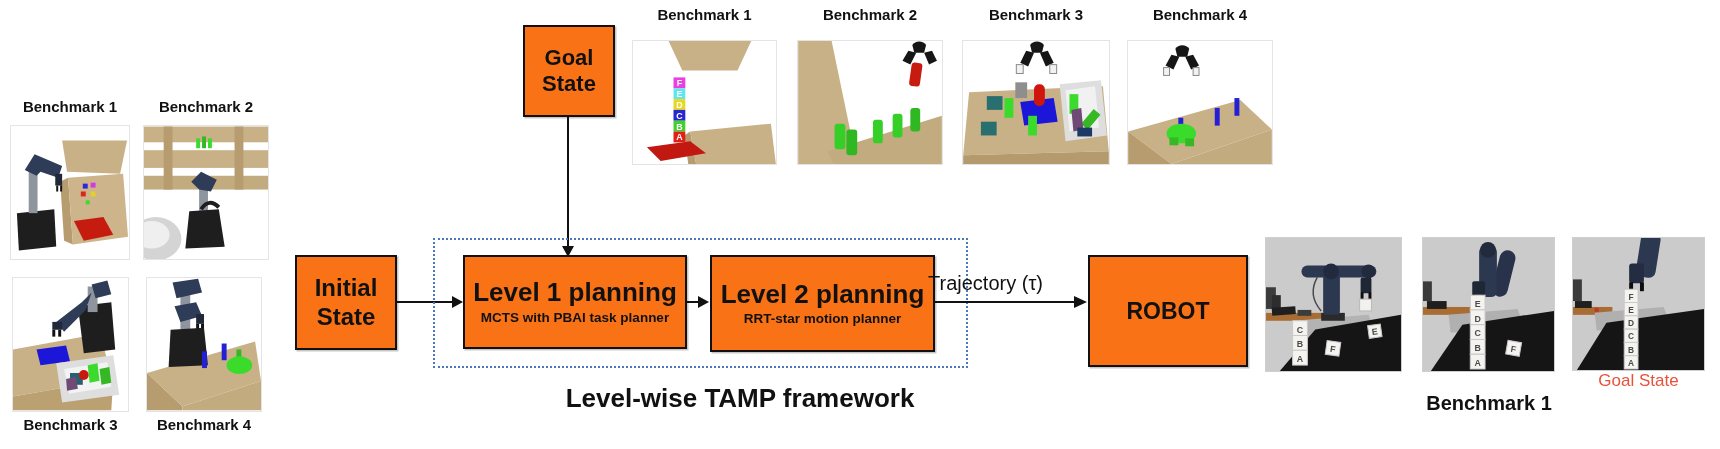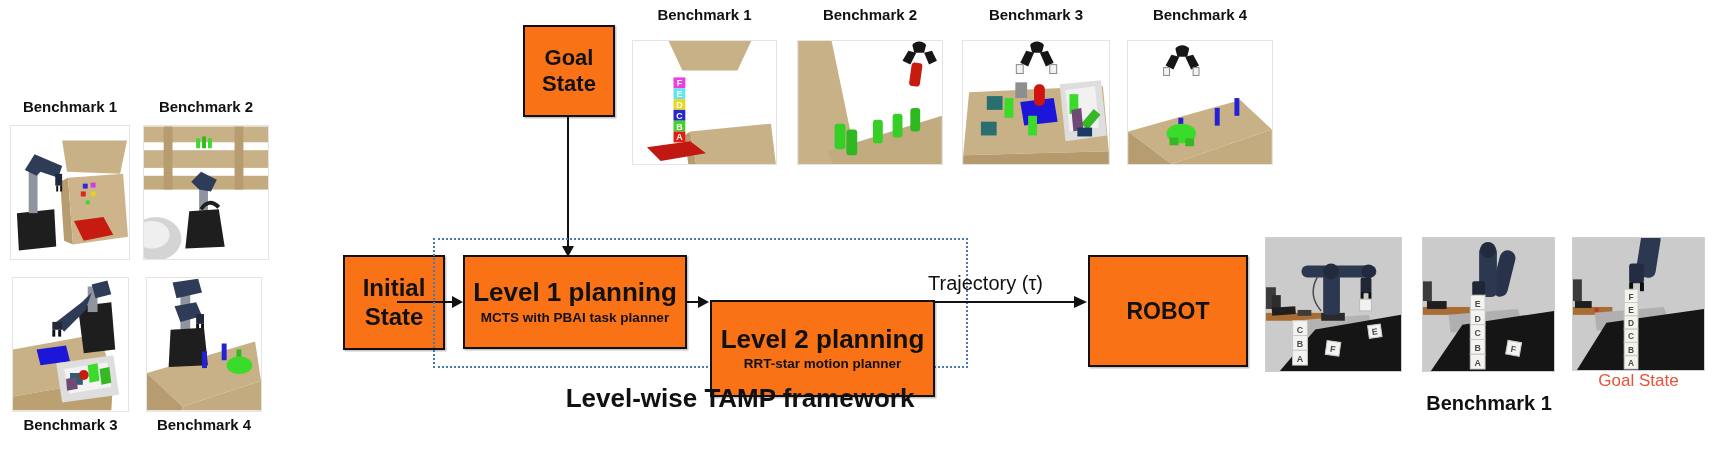--- a/index.html
+++ b/index.html
@@ -226,41 +226,41 @@
 
   <div class="fbox" style="left:523px;top:25px;width:92px;height:92px;">
     <div class="t2" style="font-size:22px;">
       <span style="display:block;">Goal</span>
       <span style="display:block;">State</span>
     </div>
   </div>
   <div class="vline" style="left:567px;top:117px;height:131px;"></div>
   <div class="arrow-d" style="left:562px;top:246px;"></div>
 
-  <div class="fbox" style="left:295px;top:255px;width:102px;height:95px;margin-left:48px;">
+  <div class="fbox" style="left:295px;top:255px;width:102px;height:95px;">
     <div class="t2">
       <span style="display:block;">Initial</span>
       <span style="display:block;">State</span>
     </div>
   </div>
 
   <div class="hline" style="left:397px;top:301px;width:58px;"></div>
   <div class="arrow-r" style="left:452px;top:296px;"></div>
 
   <div class="dotted-frame"></div>
 
   <div class="fbox" style="left:463px;top:255px;width:224px;height:94px;">
     <div class="title">Level 1 planning</div>
     <div class="subtitle">MCTS with PBAI task planner</div>
   </div>
 
   <div class="hline" style="left:687px;top:301px;width:14px;"></div>
   <div class="arrow-r" style="left:698px;top:296px;"></div>
 
-  <div class="fbox" style="left:710px;top:255px;width:225px;height:97px;margin-top:45px;">
+  <div class="fbox" style="left:710px;top:255px;width:225px;height:97px;">
     <div class="title">Level 2 planning</div>
     <div class="subtitle">RRT-star motion planner</div>
   </div>
 
   <div class="traj-label">Trajectory (τ)</div>
   <div class="hline" style="left:935px;top:301px;width:141px;"></div>
   <div class="arrow-r" style="left:1074px;top:295.5px;border-top-width:6.5px;border-bottom-width:6.5px;border-left-width:13px;"></div>
 
   <div class="fbox" style="left:1088px;top:255px;width:160px;height:112px;">
     <div class="title" style="font-size:23px;">ROBOT</div>

